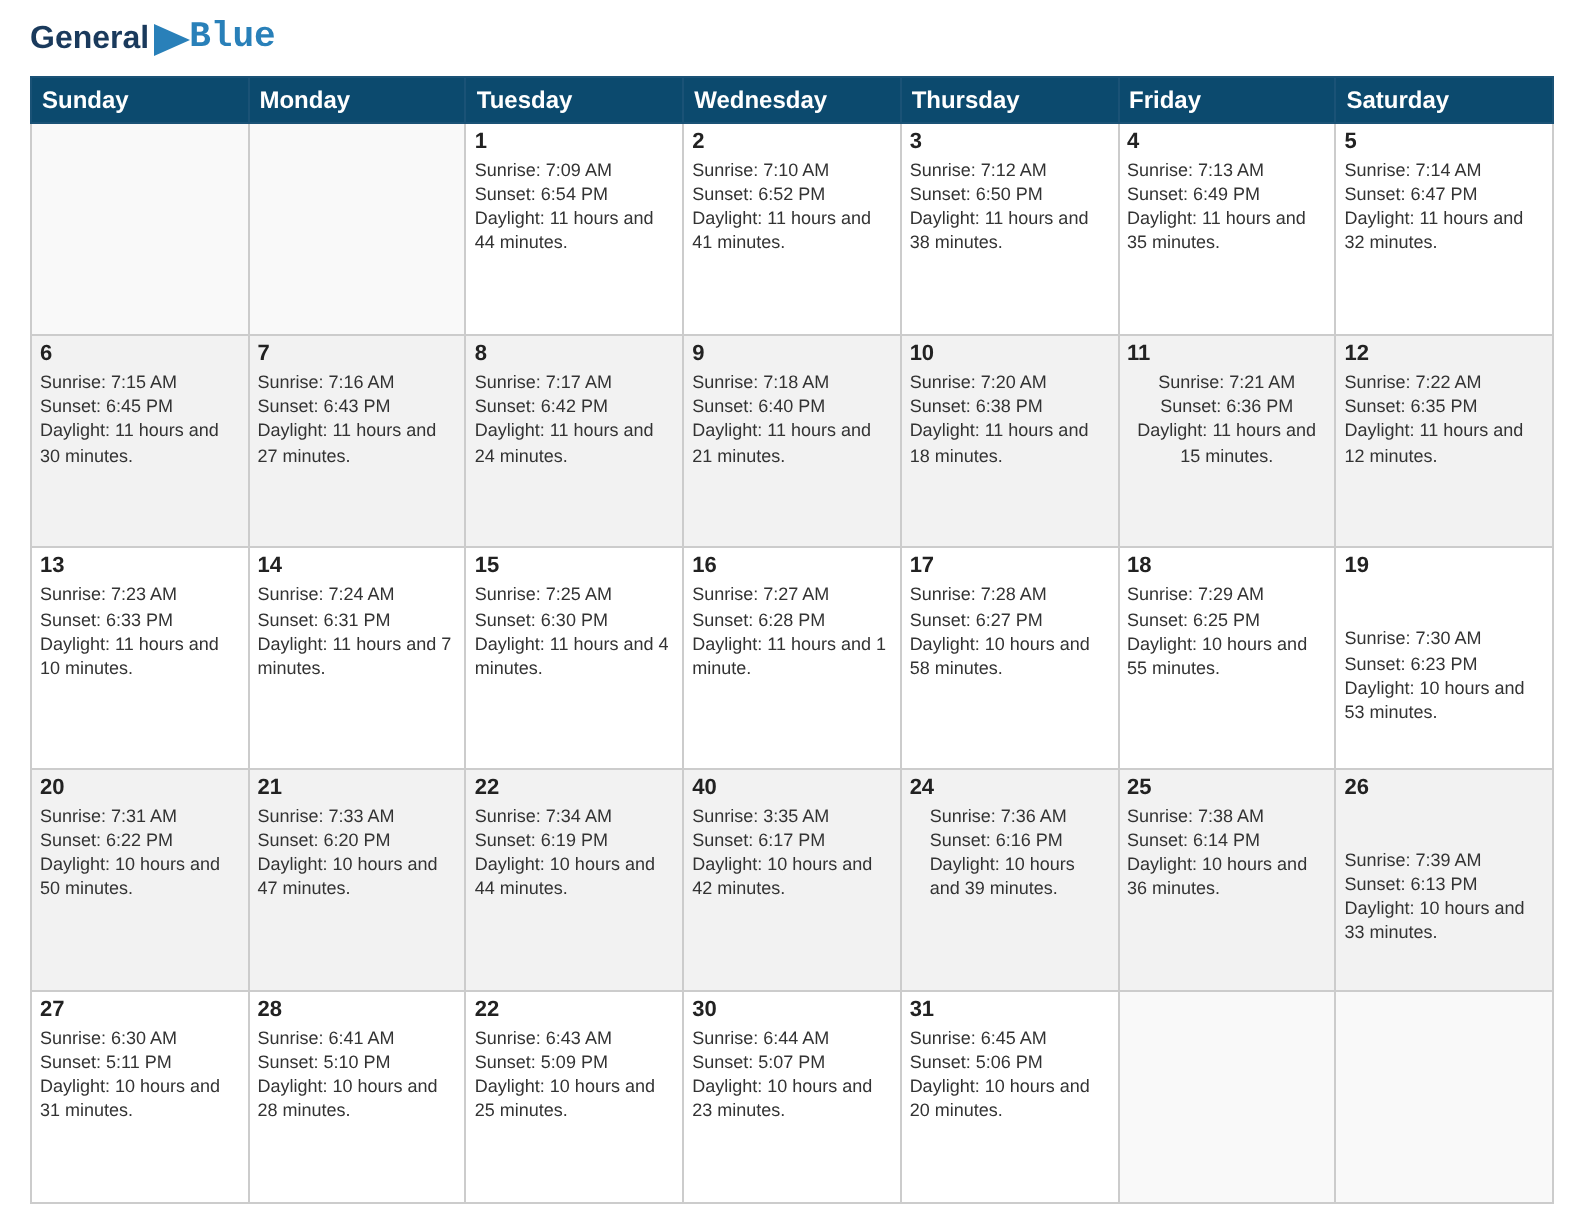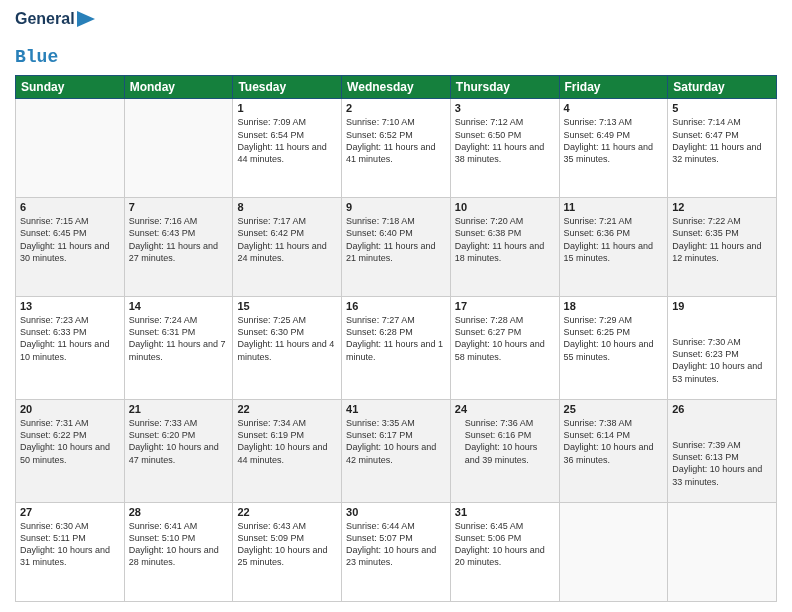--- a/index.html
+++ b/index.html
@@ -78,36 +78,36 @@
       color: #333;
       line-height: 1.35;
     }
     tr:nth-child(even) td {
       background: #f2f2f2;
     }
     tr:nth-child(odd) td {
       background: #fff;
     }
     .calendar thead tr th {
-      background: #15803d;
+      background: #0c4a6e;
     }
     .logo-wrapper {
       display: flex;
       align-items: center;
       gap: 4px;
     }
   </style>
 </head>
 <body>
 
 <div class="page">
   <div class="header">
     <div class="logo">
       <div class="logo-wrapper">
-          <div style="display: flex; flex-direction: column; line-height: 1.1; gap: 20px;">
+          <div style="display: flex; flex-direction: row; line-height: 1.1;">
             <div style="display: flex; align-items: center; gap: 2px;">
               <span style="font-size: 16px; font-weight: bold; color: rgb(26, 58, 92);">General</span>
               <svg width="18" height="16" viewBox="0 0 18 16">
                 <polygon points="0,0 18,8 0,16" fill="#2980b9"></polygon>
               </svg>
             </div>
             <div><span style="font-size: 18px; font-weight: bold; color: rgb(41, 128, 185); font-family: Liberation Mono, monospace;">Blue</span></div>
           </div>
         </div>
     </div>
@@ -190,21 +190,21 @@
 Daylight: 11 hours and 21 minutes.</div>
           </td>
           <td>
             <div class="day-num">10</div>
             <div class="day-info" style="white-space: pre-line;">Sunrise: 7:20 AM
 Sunset: 6:38 PM
 Daylight: 11 hours and 18 minutes.</div>
           </td>
           <td>
             <div class="day-num">11</div>
-            <div class="day-info" style="white-space: pre-line;">Sunrise: 7:21 AM
+            <div class="day-info" style="white-space: pre-line; text-align: center;">Sunrise: 7:21 AM
 Sunset: 6:36 PM
 Daylight: 11 hours and 15 minutes.</div>
           </td>
           <td>
             <div class="day-num">12</div>
             <div class="day-info" style="white-space: pre-line;">Sunrise: 7:22 AM
 Sunset: 6:35 PM
 Daylight: 11 hours and 12 minutes.</div>
           </td>
         </tr>
@@ -265,21 +265,21 @@
 Sunset: 6:20 PM
 Daylight: 10 hours and 47 minutes.</div>
           </td>
           <td>
             <div class="day-num">22</div>
             <div class="day-info" style="white-space: pre-line;">Sunrise: 7:34 AM
 Sunset: 6:19 PM
 Daylight: 10 hours and 44 minutes.</div>
           </td>
           <td>
-            <div class="day-num">41</div>
+            <div class="day-num">40</div>
             <div class="day-info" style="white-space: pre-line;">Sunrise: 3:35 AM
 Sunset: 6:17 PM
 Daylight: 10 hours and 42 minutes.</div>
           </td>
           <td>
             <div class="day-num">24</div>
             <div class="day-info" style="white-space: pre-line; margin-left: 10px;">Sunrise: 7:36 AM
 Sunset: 6:16 PM
 Daylight: 10 hours and 39 minutes.</div>
           </td>

